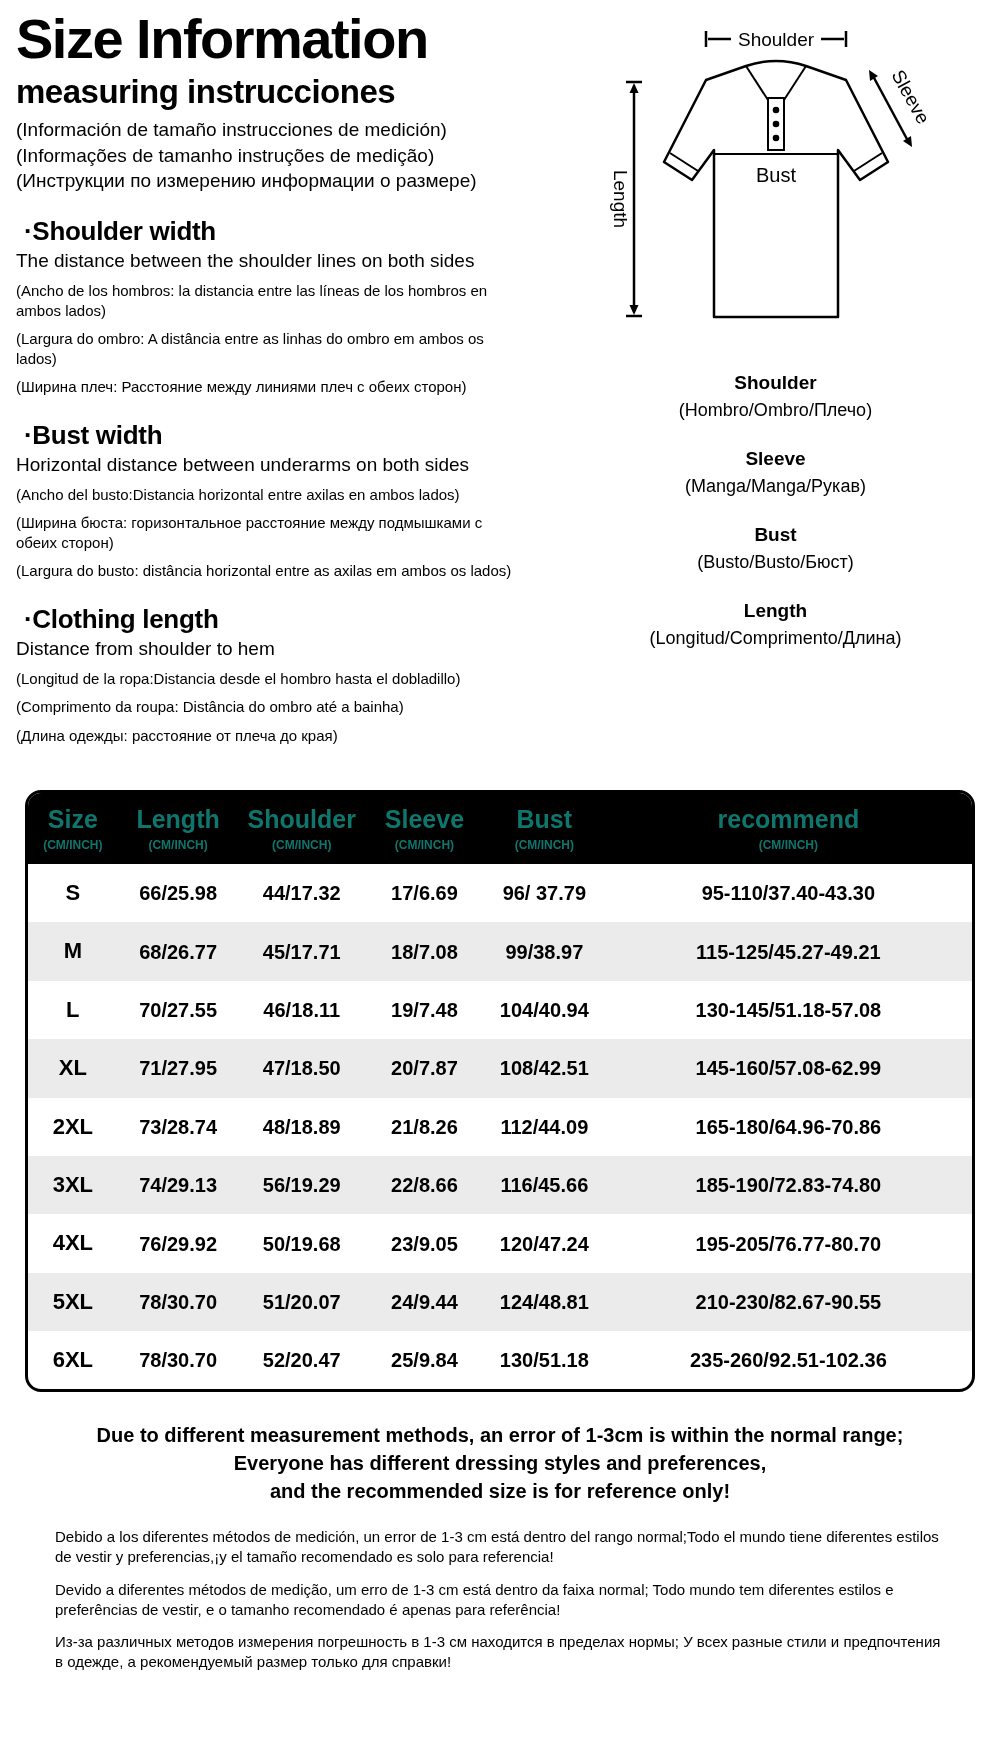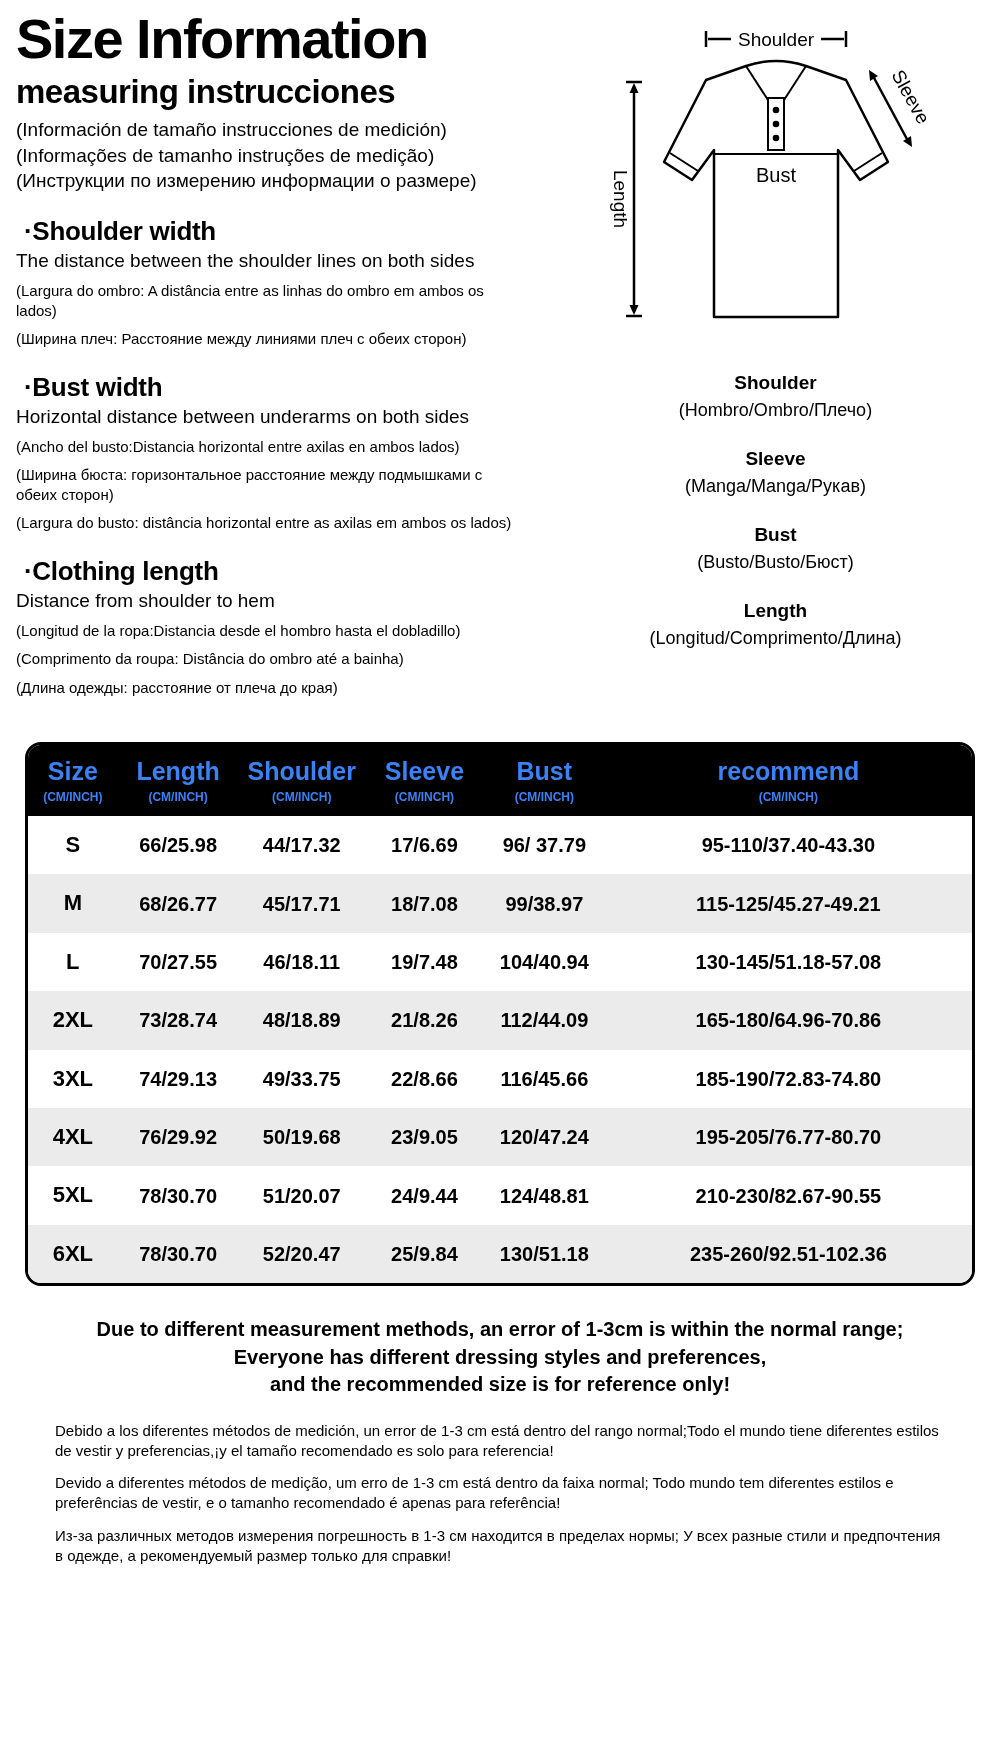--- a/index.html
+++ b/index.html
@@ -30,21 +30,21 @@
   .diagram-svg { display: block; }
   .legend { margin-top: 10px; text-align: center; }
   .legend-item { margin-bottom: 27px; }
   .legend-name { font-size: 19px; font-weight: 800; margin-bottom: 6px; }
   .legend-trans { font-size: 18px; }
 
   
   .table-section { margin: 36px 25px 0; }
   .table-wrap { border: 3px solid #000; border-radius: 16px; overflow: hidden; }
   table { width: 100%; border-collapse: collapse; }
-  thead th { background: #000000; color: #3b82f6; padding: 13px 0 12px; }
+  thead th { background: #000000; color: #0f766e; padding: 13px 0 12px; }
   .col-label { display: block; font-size: 25px; font-weight: 800; line-height: 1.1; }
   .col-unit { display: block; font-size: 12px; font-weight: 700; margin-top: 4px; }
   tbody td { text-align: center; font-weight: 700; font-size: 20px; padding: 16px 2px; line-height: 1.2; }
   tbody tr:nth-child(even) { background: #ebebeb; }
   td.cell-size { font-size: 22px; font-weight: 800; }
 
   
   .footer-bold { margin-top: 30px; text-align: center; font-size: 20px; font-weight: 800; line-height: 1.38; }
   .notes { margin-top: 22px; }
   .note { font-size: 15px; text-align: left; max-width: 890px; margin: 0 auto 13px; line-height: 1.32; }
@@ -59,20 +59,21 @@
     <div class="left-col">
       <h1 class="page-title">Size Information</h1>
       <h2 class="page-subtitle">measuring instrucciones</h2>
       <div class="subtitle-trans">(Información de tamaño instrucciones de medición)</div>
       <div class="subtitle-trans">(Informações de tamanho instruções de medição)</div>
       <div class="subtitle-trans">(Инструкции по измерению информации о размере)</div>
 
       <section class="instruction">
         <h3>·Shoulder width</h3>
         <p class="desc">The distance between the shoulder lines on both sides</p>
+        <p class="small">(Ancho de los hombros: la distancia entre las líneas de los hombros en ambos lados)</p>
         <p class="small">(Largura do ombro: A distância entre as linhas do ombro em ambos os lados)</p>
         <p class="small">(Ширина плеч: Расстояние между линиями плеч с обеих сторон)</p>
       </section>
 
       <section class="instruction">
         <h3>·Bust width</h3>
         <p class="desc">Horizontal distance between underarms on both sides</p>
         <p class="small">(Ancho del busto:Distancia horizontal entre axilas en ambos lados)</p>
         <p class="small">(Ширина бюста: горизонтальное расстояние между подмышками с обеих сторон)</p>
         <p class="small">(Largura do busto: distância horizontal entre as axilas em ambos os lados)</p>
@@ -211,31 +212,39 @@
           </tr>
           <tr>
             <td class="cell-size">L</td>
             <td>70/27.55</td>
             <td>46/18.11</td>
             <td>19/7.48</td>
             <td>104/40.94</td>
             <td>130-145/51.18-57.08</td>
           </tr>
           <tr>
+            <td class="cell-size">XL</td>
+            <td>71/27.95</td>
+            <td>47/18.50</td>
+            <td>20/7.87</td>
+            <td>108/42.51</td>
+            <td>145-160/57.08-62.99</td>
+          </tr>
+          <tr>
             <td class="cell-size">2XL</td>
             <td>73/28.74</td>
             <td>48/18.89</td>
             <td>21/8.26</td>
             <td>112/44.09</td>
             <td>165-180/64.96-70.86</td>
           </tr>
           <tr>
             <td class="cell-size">3XL</td>
             <td>74/29.13</td>
-            <td>49/33.75</td>
+            <td>56/19.29</td>
             <td>22/8.66</td>
             <td>116/45.66</td>
             <td>185-190/72.83-74.80</td>
           </tr>
           <tr>
             <td class="cell-size">4XL</td>
             <td>76/29.92</td>
             <td>50/19.68</td>
             <td>23/9.05</td>
             <td>120/47.24</td>

